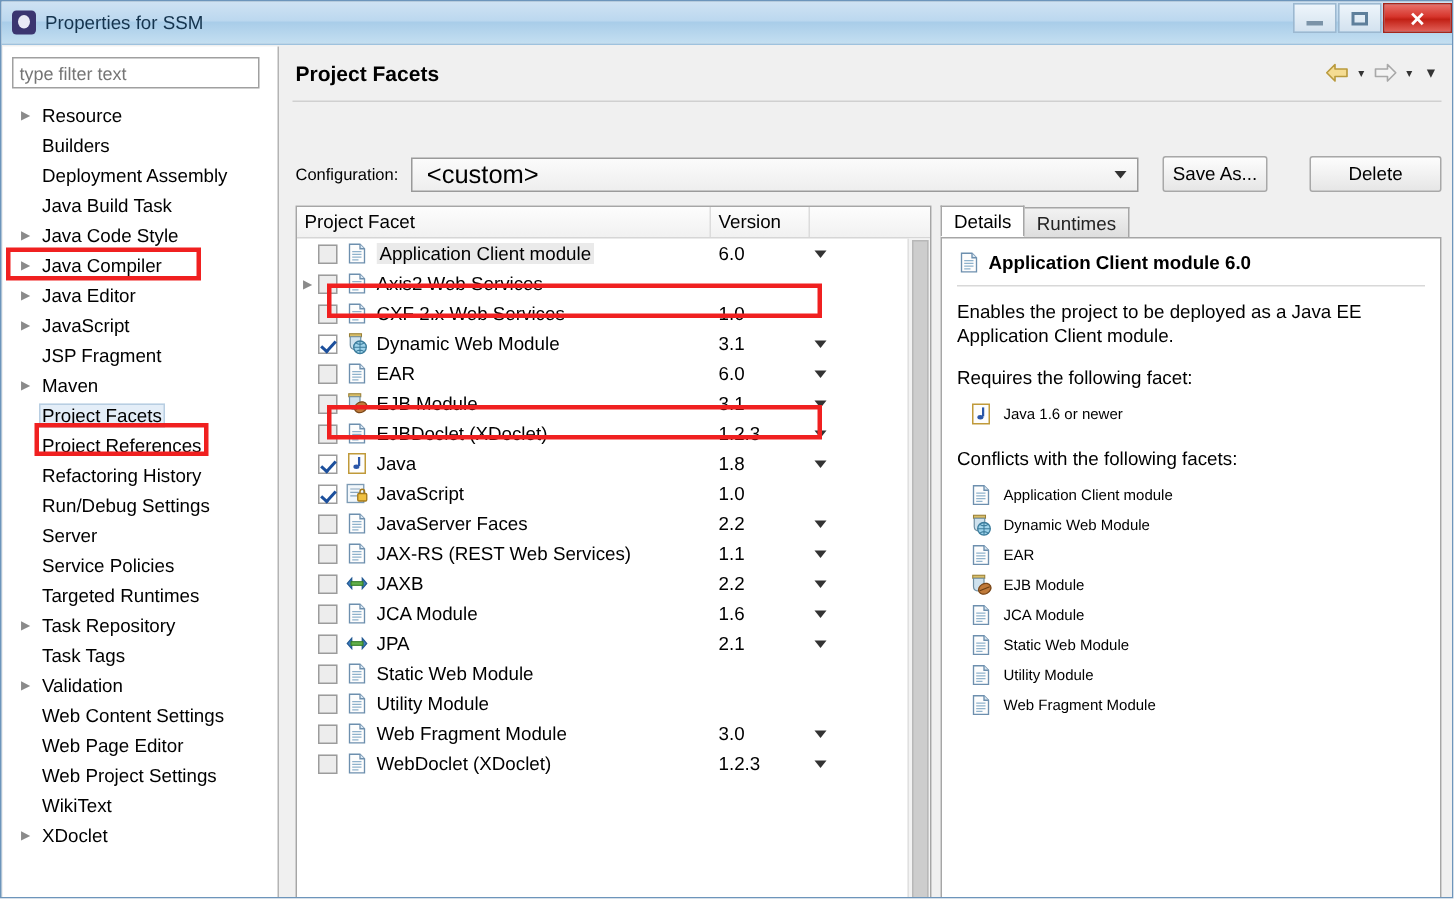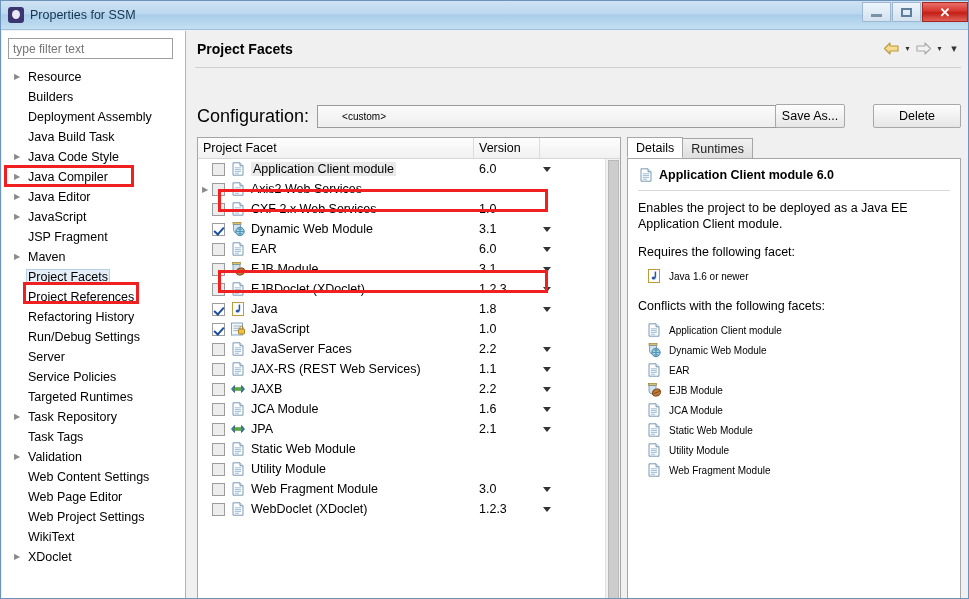--- a/index.html
+++ b/index.html
@@ -141,28 +141,28 @@
     width: 9px; height: 10px;
     display: flex; align-items: center; justify-content: center;
     font-size: 8px; color: #333;
   }
   .nav-caret.big { font-size: 11px; width: 14px; }
 
   #config-row {
     position: absolute; left: 10px; top: 74px;
     display: flex; align-items: center;
   }
-  #config-label { font-size: 18px; margin-right: 8px; }
+  #config-label { font-size: 11px; margin-right: 8px; }
   #config-combo {
     width: 485px; height: 23px;
     border: 1px solid #9a9a9a;
     background: linear-gradient(to bottom, #fbfbfb, #eeeeee);
     display: flex; align-items: center;
-    padding: 0 24px;
-    font-size: 10px;
+    padding: 0 10px;
+    font-size: 17px;
     position: relative;
   }
   #config-combo .caret {
     position: absolute; right: 7px; top: 8px;
     width: 0; height: 0;
     border-left: 4px solid transparent;
     border-right: 4px solid transparent;
     border-top: 5px solid #333;
   }
   .btn {

